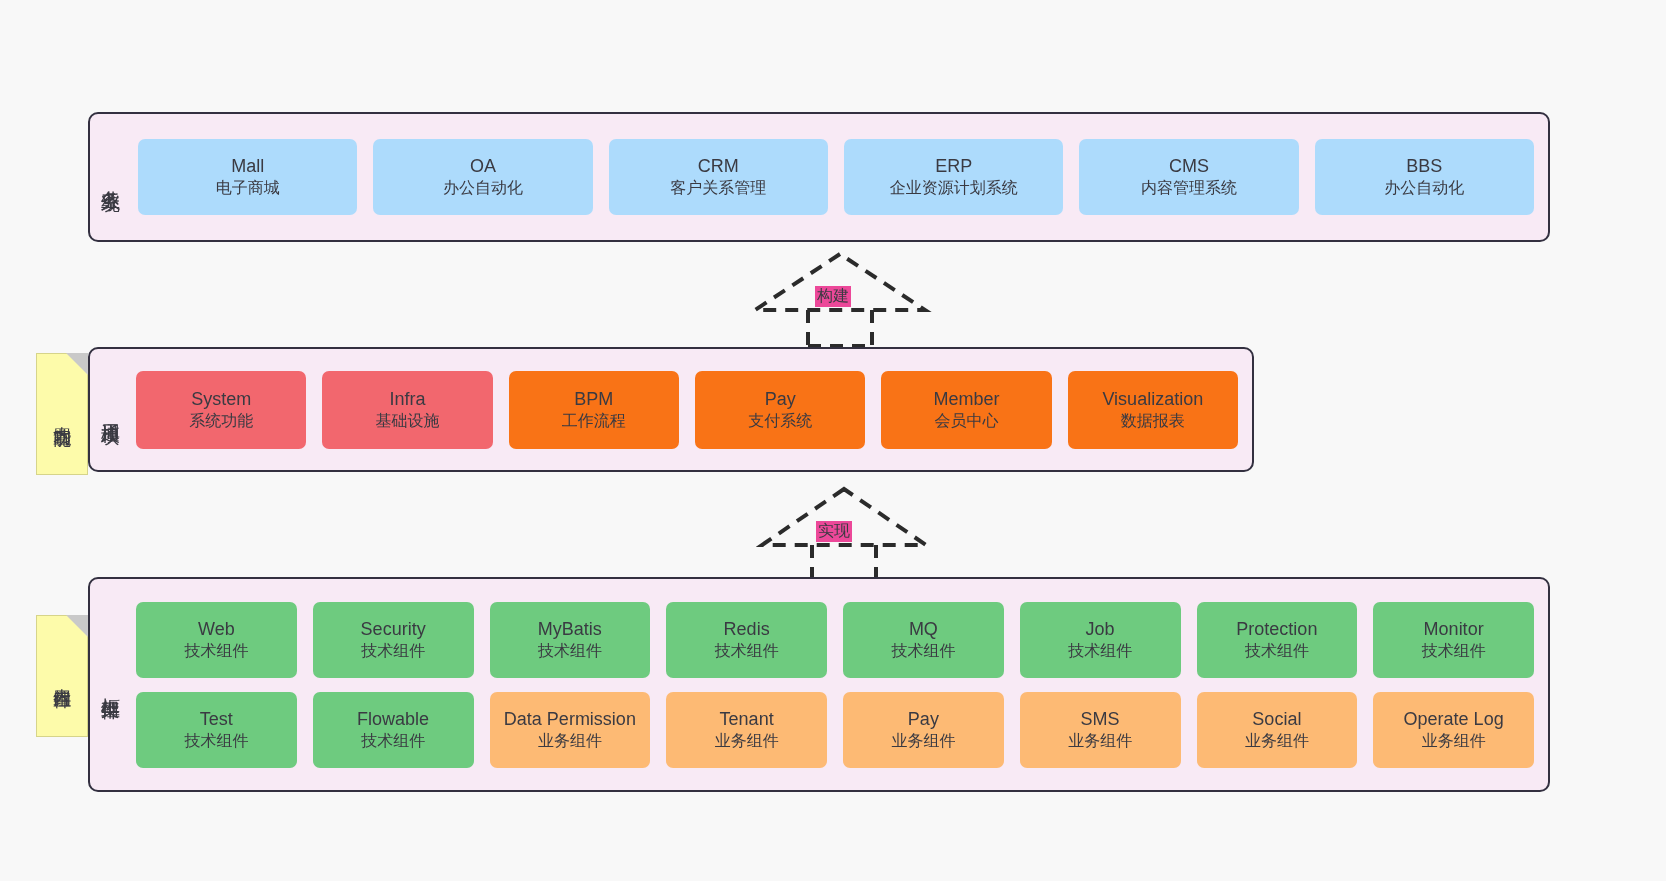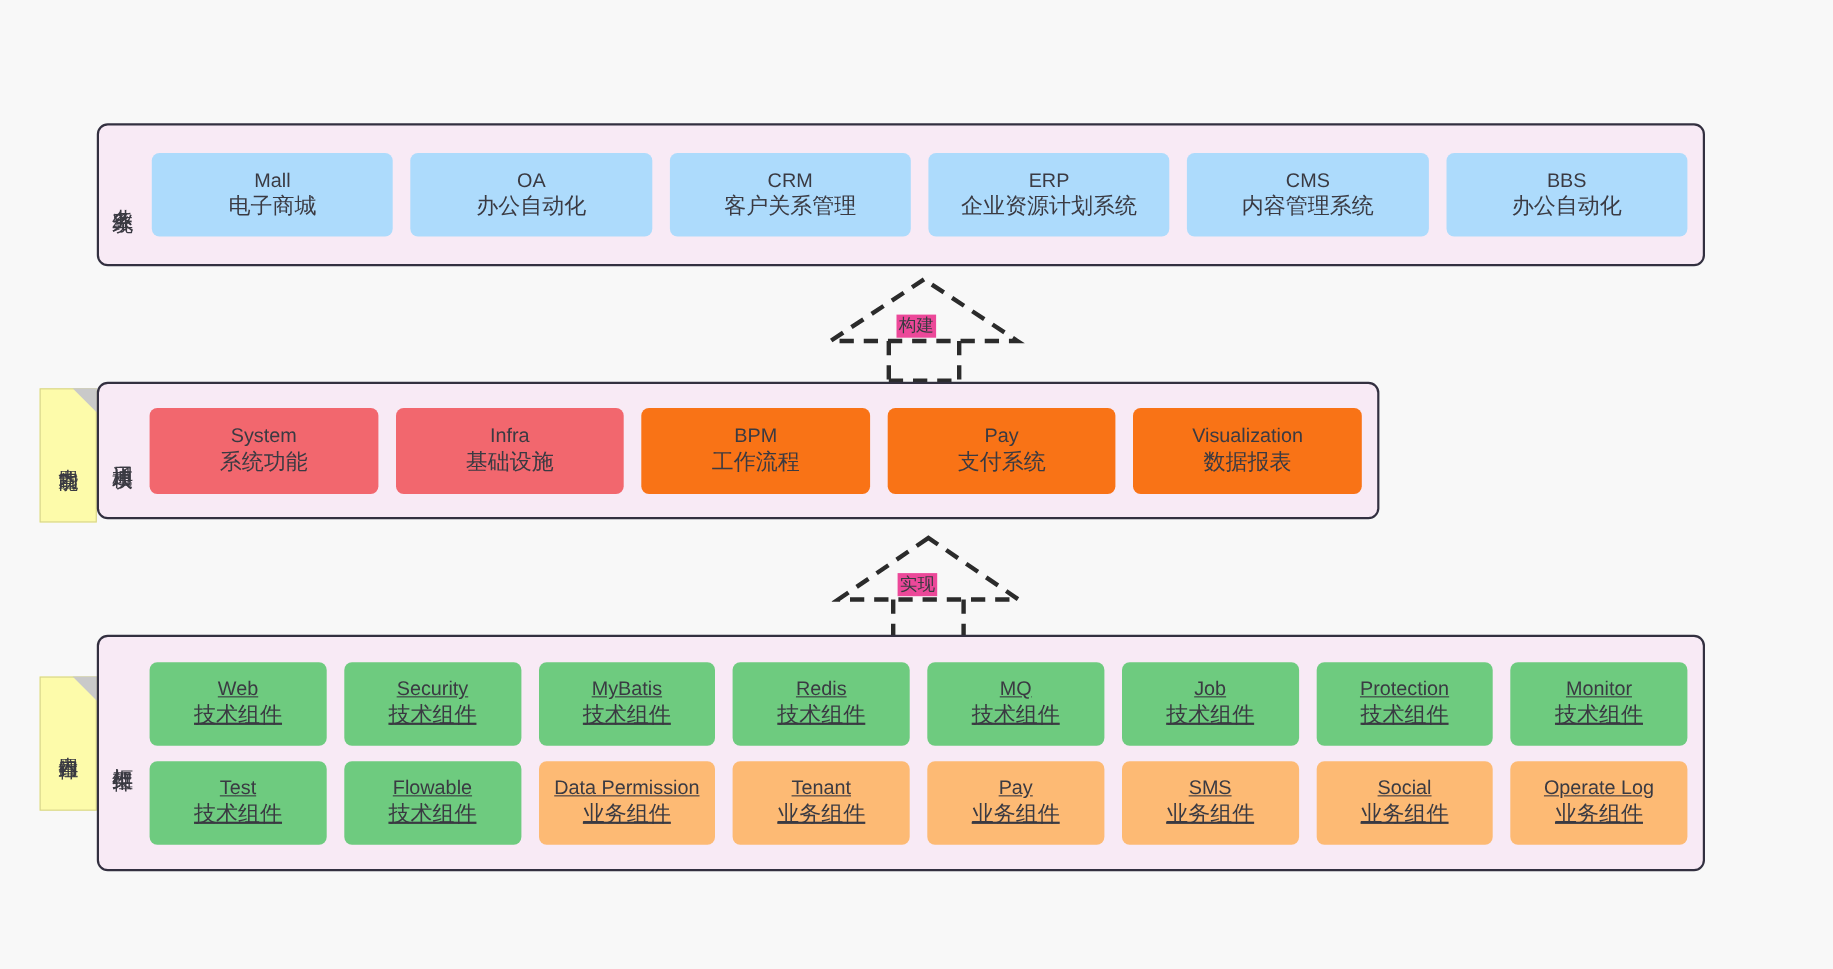--- a/index.html
+++ b/index.html
@@ -57,42 +57,42 @@
     display: flex;
     flex-direction: column;
     align-items: center;
     justify-content: center;
     text-align: center;
     color: #3a3a42;
     line-height: 1.28;
     padding: 4px 6px;
   }
   .card .t1 { font-size: 18px; }
-  .card .t2 { font-size: 20px; }
+  .card .t2 { font-size: 16px; }
 
   
   #layer-business {
     left: 88px; top: 112px; width: 1462px; height: 130px;
   }
   #layer-business .layer-body { padding-left: 6px; }
   #layer-business .card { height: 76px; background: #addbfc; }
 
   
   #layer-modules {
     left: 88px; top: 347px; width: 1166px; height: 125px;
   }
   #layer-modules .card { height: 78px; }
   .c-red  { background: #f2676e; }
   .c-pink { background: #f97316; }
 
   
   #layer-framework {
     left: 88px; top: 577px; width: 1462px; height: 215px;
   }
-  #layer-framework .card { height: 76px; text-decoration: underline; }
+  #layer-framework .card { height: 76px; }
   .c-green      { background: #6ecb7f; }
   .c-lightgreen { background: #fdba74; }
 
   
   .note {
     position: absolute;
     width: 52px;
     background: #fdfbaa;
     border: 1px solid #d6d48a;
     display: flex;
@@ -194,20 +194,24 @@
         </div>
         <div class="card c-pink">
           <span class="t1">BPM</span>
           <span class="t2">工作流程</span>
         </div>
         <div class="card c-pink">
           <span class="t1">Pay</span>
           <span class="t2">支付系统</span>
         </div>
         <div class="card c-pink">
+          <span class="t1">Member</span>
+          <span class="t2">会员中心</span>
+        </div>
+        <div class="card c-pink">
           <span class="t1">Visualization</span>
           <span class="t2">数据报表</span>
         </div>
       </div>
     </div>
   </div>
 
   <div class="connector" id="conn-impl">
     <svg width="190" height="100" viewBox="0 0 190 100">
       <path d="M 88 6 L 6 62 L 170 62 Z" fill="none" stroke="#2b2b2b" stroke-width="4" stroke-dasharray="13 9" stroke-linecap="butt"></path>

